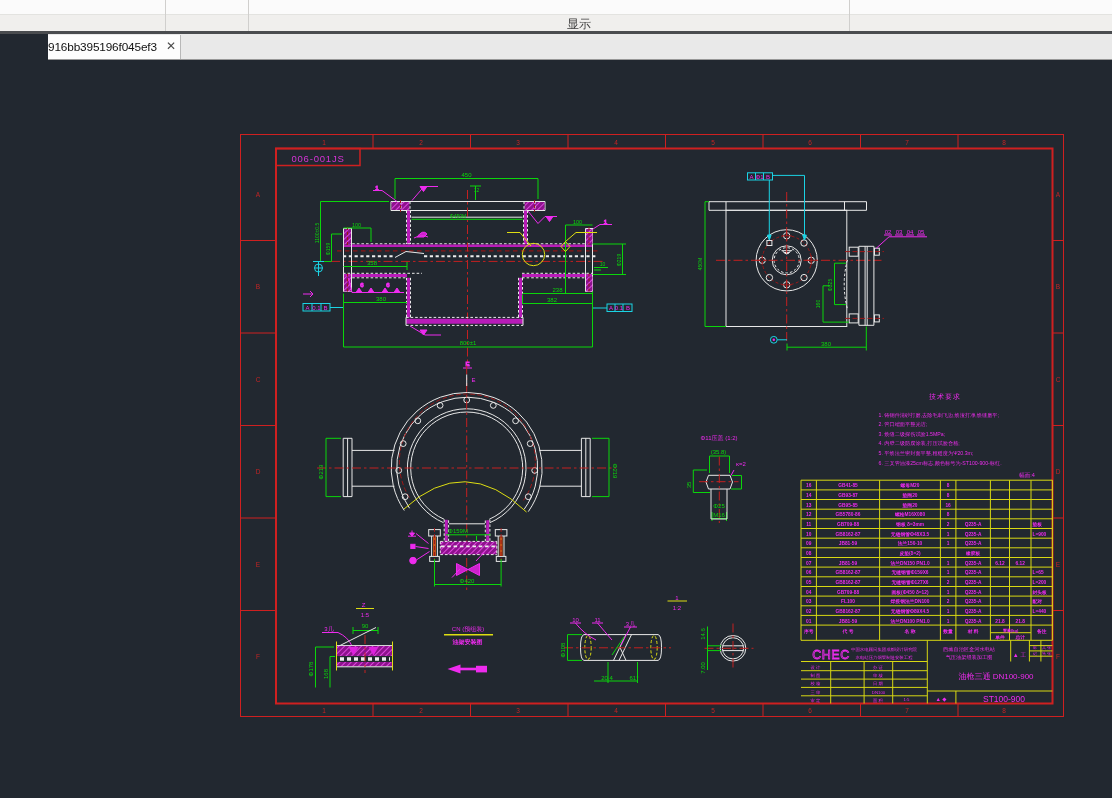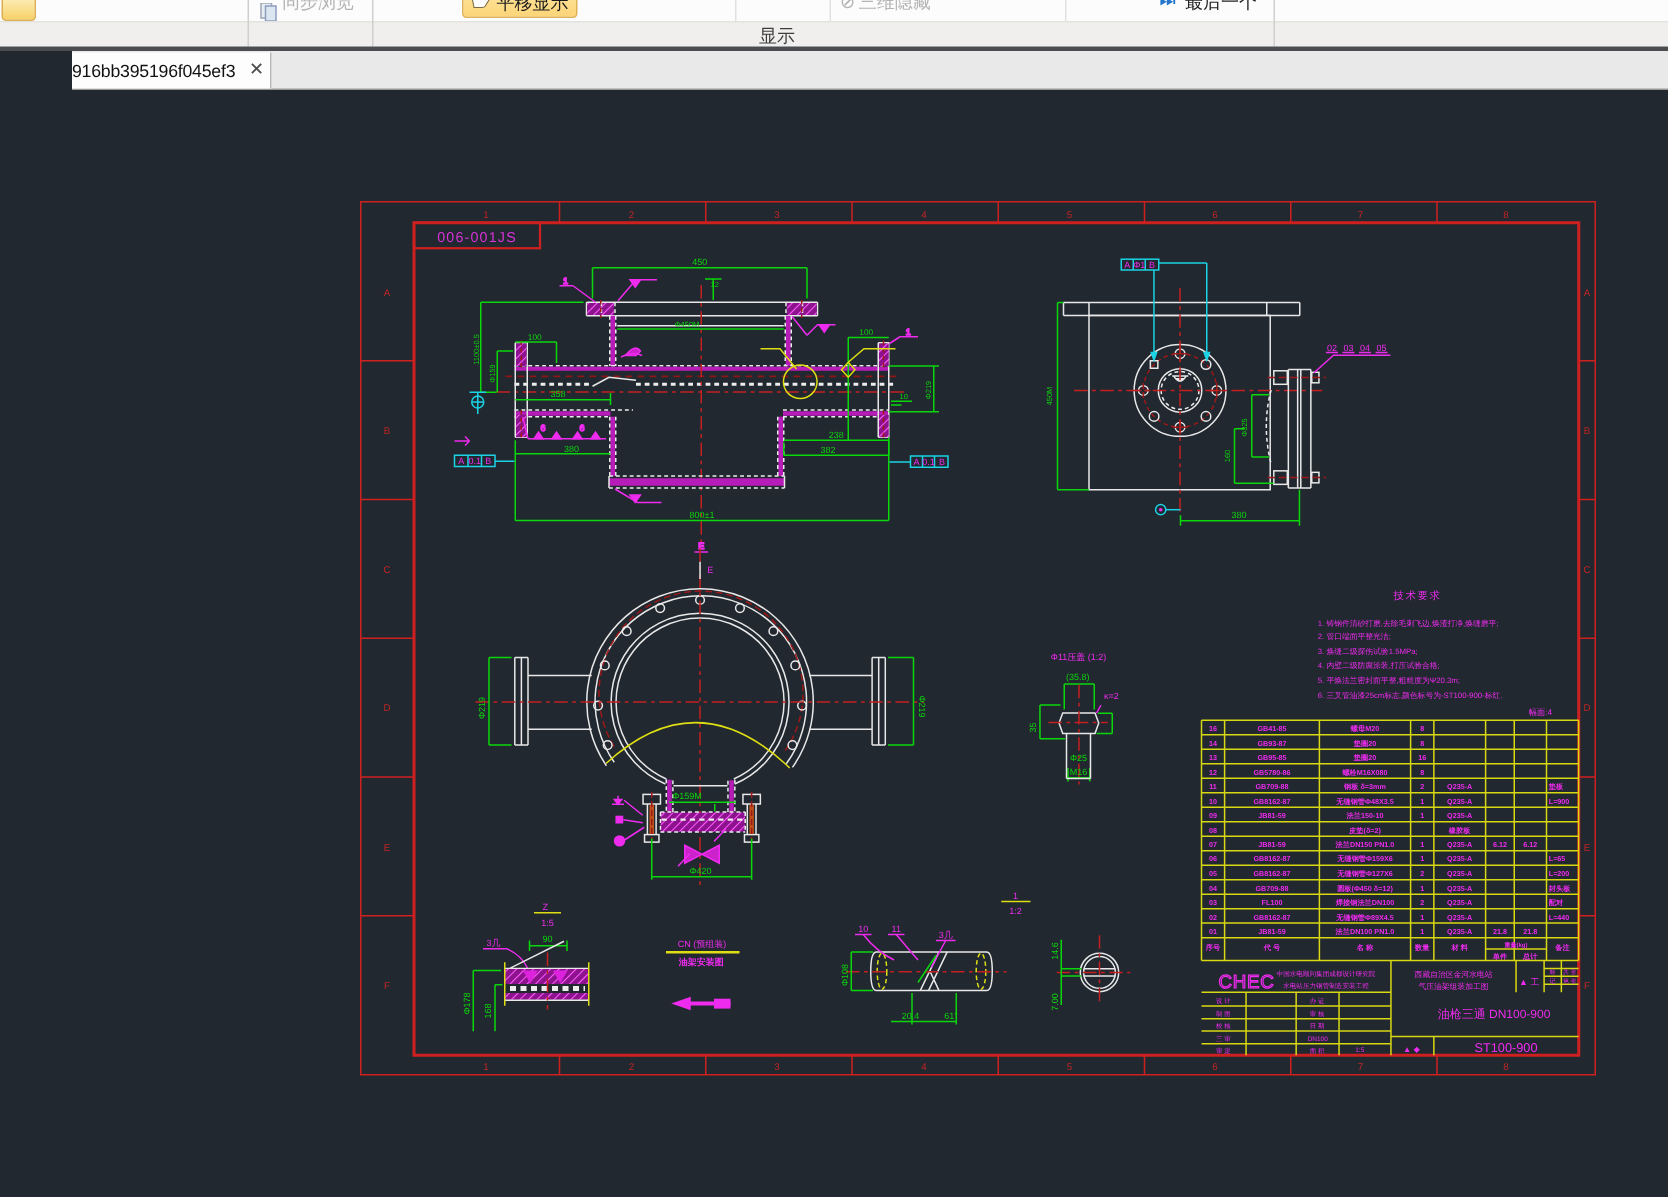--- a/index.html
+++ b/index.html
@@ -24,43 +24,23 @@
   #tab{position:absolute;left:0;top:1px;width:133px;height:24px;background:#fdfdfd;
      border-right:1px solid #b8b8b8;box-sizing:border-box;}
   #tabname{position:absolute;left:0px;top:4.5px;font-size:11.8px;color:#111;white-space:nowrap;letter-spacing:-0.15px;}
   #tabx{position:absolute;left:118px;top:4px;font-size:12px;color:#4a4a4a;}
   #canvas{position:absolute;left:0;top:60px;width:1112px;height:628px;background:#222830;}
   svg text{font-family:"Liberation Sans",sans-serif;}
 </style>
 </head>
 <body>
 <div id="ribbon">
-  <div id="r1">
-    <div id="ybtn"></div>
-    <svg width="12" height="12" style="position:absolute;left:173px;top:2px" viewBox="0 0 12 12">
-        <rect x="1" y="0" width="7" height="10" fill="#e8edf2" stroke="#9aa7b5" stroke-width="1"></rect>
-        <rect x="4" y="2" width="7" height="10" fill="#dce6f0" stroke="#8d9dc0" stroke-width="1"></rect>
-      </svg>
-      <span class="gtxt gray" style="left:188px;">同步浏览</span>
-    <span class="gtxt gray" style="left:560px;">⊘ 三维隐藏</span>
-    <span class="gtxt" style="left:773px;color:#2277cc;">⏭</span>
-    <span class="gtxt" style="left:790px;color:#222;">最后一个</span>
-    <div class="sep1" style="left:490px;"></div>
-    <div class="sep1" style="left:553px;"></div>
-    <div class="sep1" style="left:710px;"></div>
-    <div id="panbtn">
-        <svg width="14" height="13" style="position:absolute;left:4px;top:8px" viewBox="0 0 14 13">
-          <path d="M3,12 L2,7 Q2,5.5 3.2,5.8 L4.5,6.3 L4.2,2.2 Q4.3,1 5.3,1.1 Q6.2,1.1 6.3,2.2 L6.8,5 L7.6,1.6 Q7.9,0.6 8.8,0.9 Q9.6,1.2 9.4,2.2 L8.9,5.4 L9.9,2.9 Q10.3,2 11.1,2.4 Q11.9,2.8 11.6,3.8 L10.6,7 L11.8,5.6 Q12.5,5 13,5.7 Q13.4,6.3 12.9,7.1 L10.5,11 Q9.8,12 8.5,12 Z" fill="#fdfdfd" stroke="#7a6a40" stroke-width="0.7"></path>
-        </svg>
-        <span id="pantxt">平移显示</span>
-      </div>
-  </div>
   <div id="r2">
     <span class="glabel" style="left:195px;margin-top:40px;">切分</span>
-    <span class="glabel" style="left:506px;">显示</span>
+    <span class="glabel" style="left:567px;">显示</span>
   </div>
   <div class="sep2" style="left:165px;"></div>
   <div class="sep2" style="left:248px;"></div>
   <div class="sep2" style="left:849px;"></div>
   <div id="darkstrip"></div>
 </div>
 <div id="tabbar">
   <div id="tab">
     <span id="tabname">916bb395196f045ef3</span>
     <span id="tabx">✕</span>

